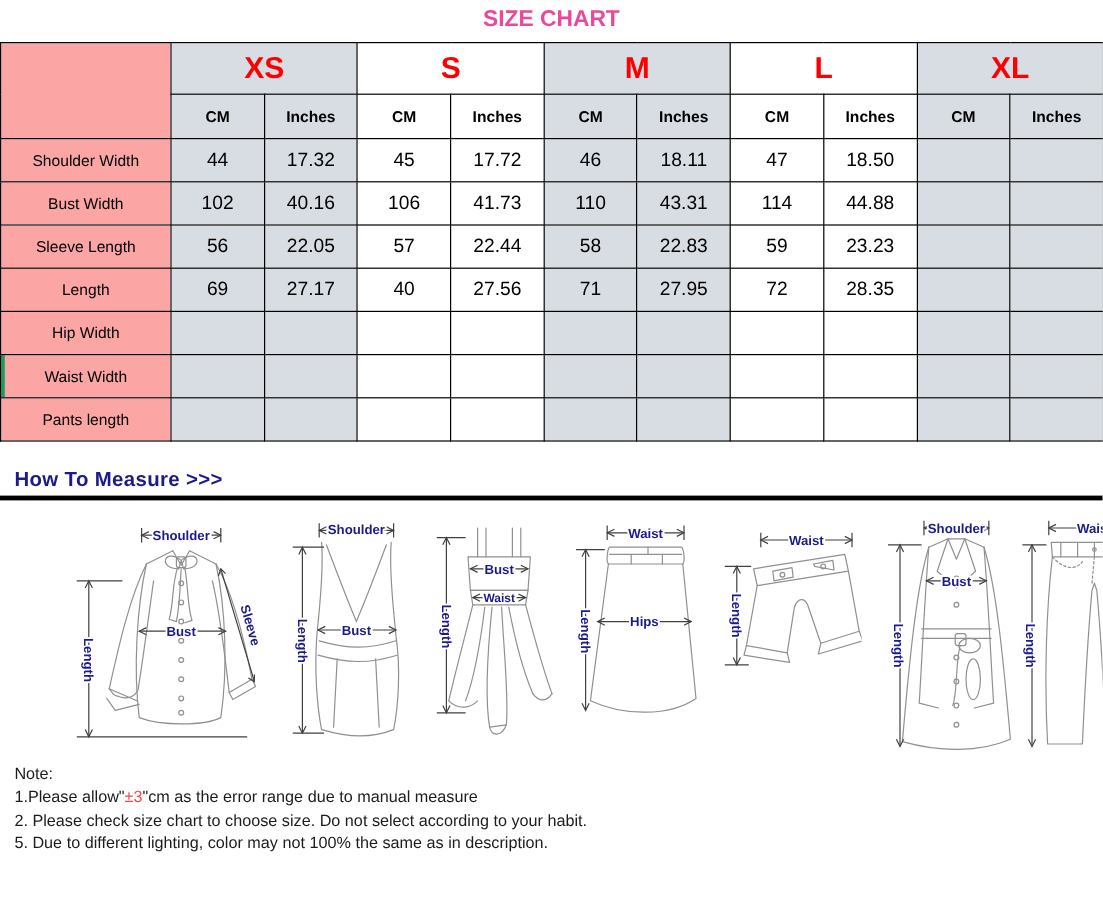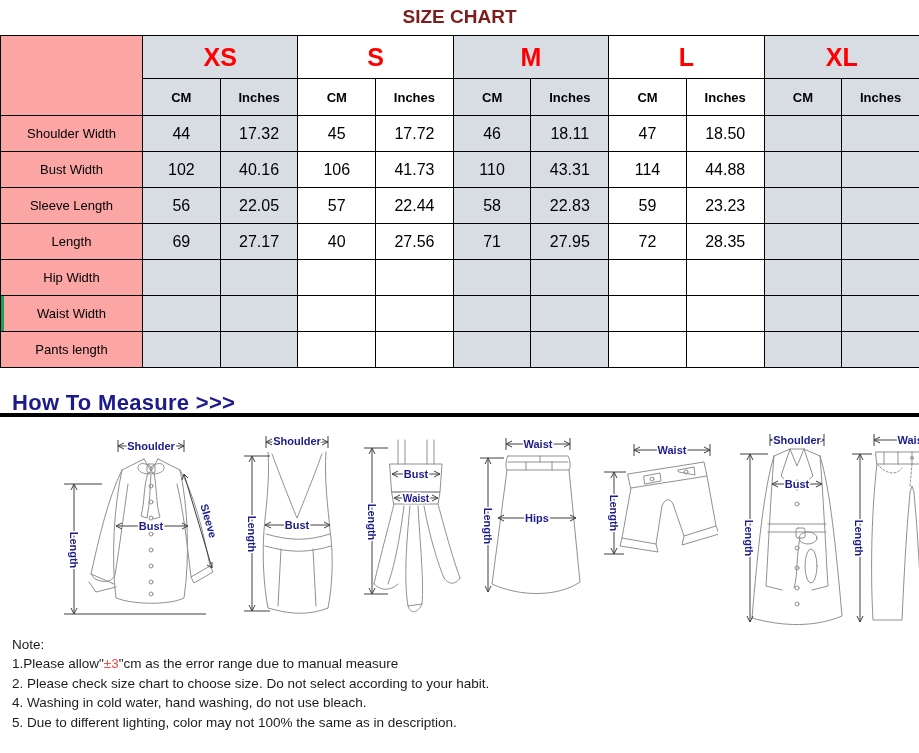--- a/index.html
+++ b/index.html
@@ -1,39 +1,39 @@
 <!DOCTYPE html>
 <html><head>
 <meta charset="utf-8">
 <style>
   html,body{margin:0;padding:0;background:#fff;}
   #page{position:relative;width:919px;height:753px;background:#ffffff;
         font-family:"Liberation Sans",sans-serif;overflow:hidden;color:#000;}
 
   
   #title{position:absolute;top:6px;left:0;width:919px;text-align:center;
-         font-size:19px;font-weight:bold;color:#7f1d1d;}
+         font-size:19px;font-weight:bold;color:#ec4899;}
 
   
   #sizetable{position:absolute;top:35px;left:0;border-collapse:collapse;
              table-layout:fixed;width:919px;border-radius:11px;}
   #sizetable td,#sizetable th{border:1px solid #000;text-align:center;
              vertical-align:middle;padding:0;overflow:hidden;white-space:nowrap;}
   tr.size-row{height:43px;}
   tr.unit-row{height:37px;}
   tr.data-row{height:36px;}
   .size-cell{font-size:25px;font-weight:bold;color:#ff0000;background:#fff;}
   .unit-cell{font-size:13px;font-weight:bold;background:#fff;}
   .rowlabel{font-size:13px;font-weight:normal;background:#fca5a5;}
   .num{font-size:16px;background:#fff;}
   .sh{background:#d8dce3 !important;}
   .sel{box-shadow:inset 3px 0 0 #17a05c;}
 
   
-  #measure-head{position:absolute;top:390px;left:12px;font-size:22px;
+  #measure-head{position:absolute;top:390px;left:12px;font-size:17px;
                 font-weight:bold;color:#1b1b8c;letter-spacing:0.3px;}
   #rule{position:absolute;top:413px;left:0;width:919px;height:4px;background:#000;}
 
   
   #figures{position:absolute;top:424px;left:0;width:919px;height:210px;margin-left:48px;}
   .fig{position:absolute;top:2px;}
   .g{fill:none;stroke:#909090;stroke-width:1;stroke-linejoin:round;stroke-linecap:round;}
   .gd{fill:none;stroke:#909090;stroke-width:1;stroke-dasharray:2,2;}
   .a{fill:none;stroke:#404040;stroke-width:1;}
   .lbl{font-family:"Liberation Sans",sans-serif;font-size:11px;font-weight:bold;
@@ -376,17 +376,16 @@
       <text class="lbl sm" x="113" y="90" style="text-anchor:end">Thigh</text>
       <text class="lbl" x="9" y="112" transform="rotate(90 9 112)">Length</text>
     </svg>
 
   </div>
 
   <div id="notes">
     <div>Note:</div>
     <div><span>1.Please allow"</span><span class="red">±3</span><span>"cm as the error range due to manual measure</span></div>
     <div>2. Please check size chart to choose size. Do not select according to your habit.</div>
-    <div>4. Washing in cold water, hand washing, do not use bleach.</div>
     <div>5. Due to different lighting, color may not 100% the same as in description.</div>
   </div>
 
 </div>
 
 </body></html>

